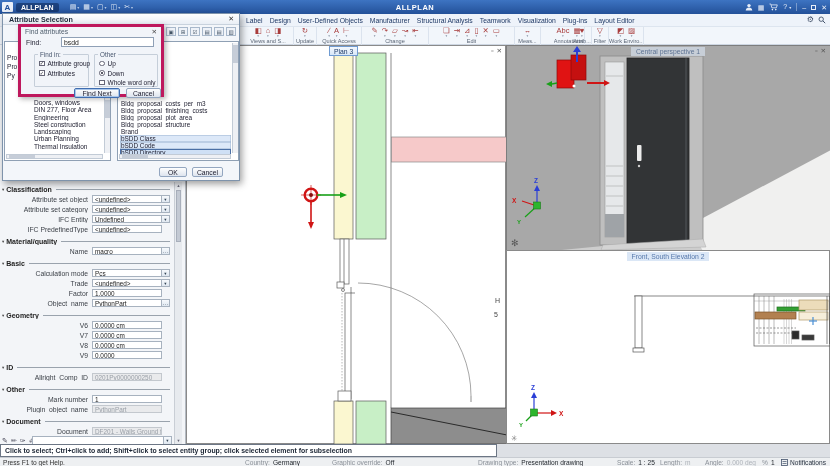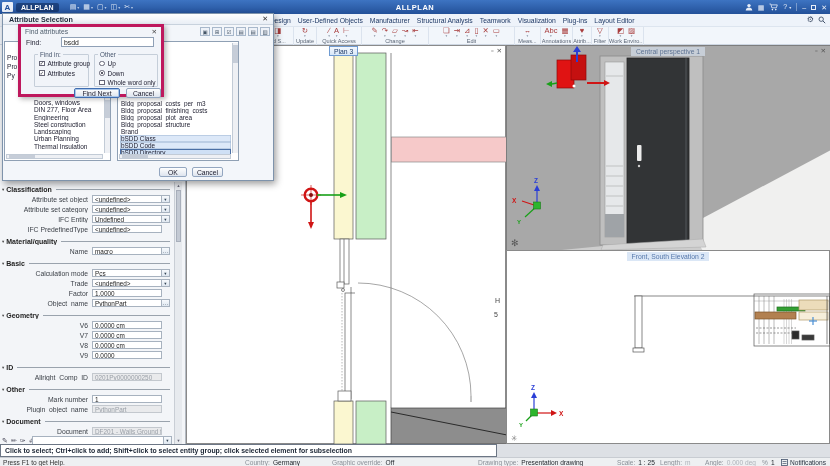--- a/index.html
+++ b/index.html
@@ -71,21 +71,21 @@
   .vp-tab{position:absolute;left:142px;top:0;height:10px;padding:0 4px;background:linear-gradient(#f3f8fe,#d8e7f8);
     border:1px solid #6f9bd2;font-size:6.8px;color:#1d3a66;display:flex;align-items:center;z-index:3;}
   .vp-controls{position:absolute;top:1px;right:3px;display:flex;gap:3px;font-size:6.5px;color:#555;z-index:3;}
   .vp-label{position:absolute;left:0;right:0;top:1px;text-align:center;z-index:3;pointer-events:none;}
   .vp-label span{display:inline-block;padding:1px 5px;font-size:6.8px;}
   #persp-vp .vp-label span{background:rgba(203,211,221,.88);color:#5d7292;}
   #elev-vp .vp-label span{background:#dbe7f6;color:#5577aa;}
   .vpsvg{position:absolute;left:0;top:0;}
 
   
-  #attr-dialog{position:absolute;left:2px;top:13px;width:272px;height:168px;background:#f3f6fa;
+  #attr-dialog{position:absolute;left:2px;top:13px;width:238px;height:168px;background:#f3f6fa;
     border:1px solid #7e93ab;box-shadow:2px 3px 7px rgba(0,0,0,.38);z-index:40;}
   .dlg-title{height:11px;background:linear-gradient(#fdfefe,#e9eef5);border-bottom:1px solid #c8d2dd;
     font-weight:bold;font-size:7.2px;color:#1c2a3a;padding:1px 0 0 6px;}
   .dlg-close{position:absolute;top:1px;right:5px;font-size:7px;color:#333;font-weight:bold;}
   .dlg-toolbar{position:absolute;top:13px;right:3px;display:flex;gap:2px;}
   .dtb-ic{width:10px;height:9px;border:1px solid #a8b8cb;background:#eef2f8;font-size:5.5px;color:#456;
     display:flex;align-items:center;justify-content:center;}
   .listbox{position:absolute;background:#fff;border:1px solid #8fa0b4;}
   #dlg-tree{left:1px;top:27px;width:107px;height:120px;}
   #dlg-attrs{left:114px;top:27px;width:122px;height:120px;}
@@ -317,21 +317,21 @@
     </div>
     <div class="rgroup" style="left:515px;width:26px">
       <div class="ric-row">
           <span class="ric">
             <span class="ric-g">↔</span>
             <span class="ric-c">▾</span>
           </span>
         </div>
       <div class="rg-label">Meas...</div>
     </div>
-    <div class="rgroup" style="left:541px;width:32px">
+    <div class="rgroup" style="left:553px;width:32px">
       <div class="ric-row">
           <span class="ric">
             <span class="ric-g">Abc</span>
             <span class="ric-c">▾</span>
           </span>
           <span class="ric">
             <span class="ric-g">▦</span>
             <span class="ric-c">▾</span>
           </span>
         </div>

